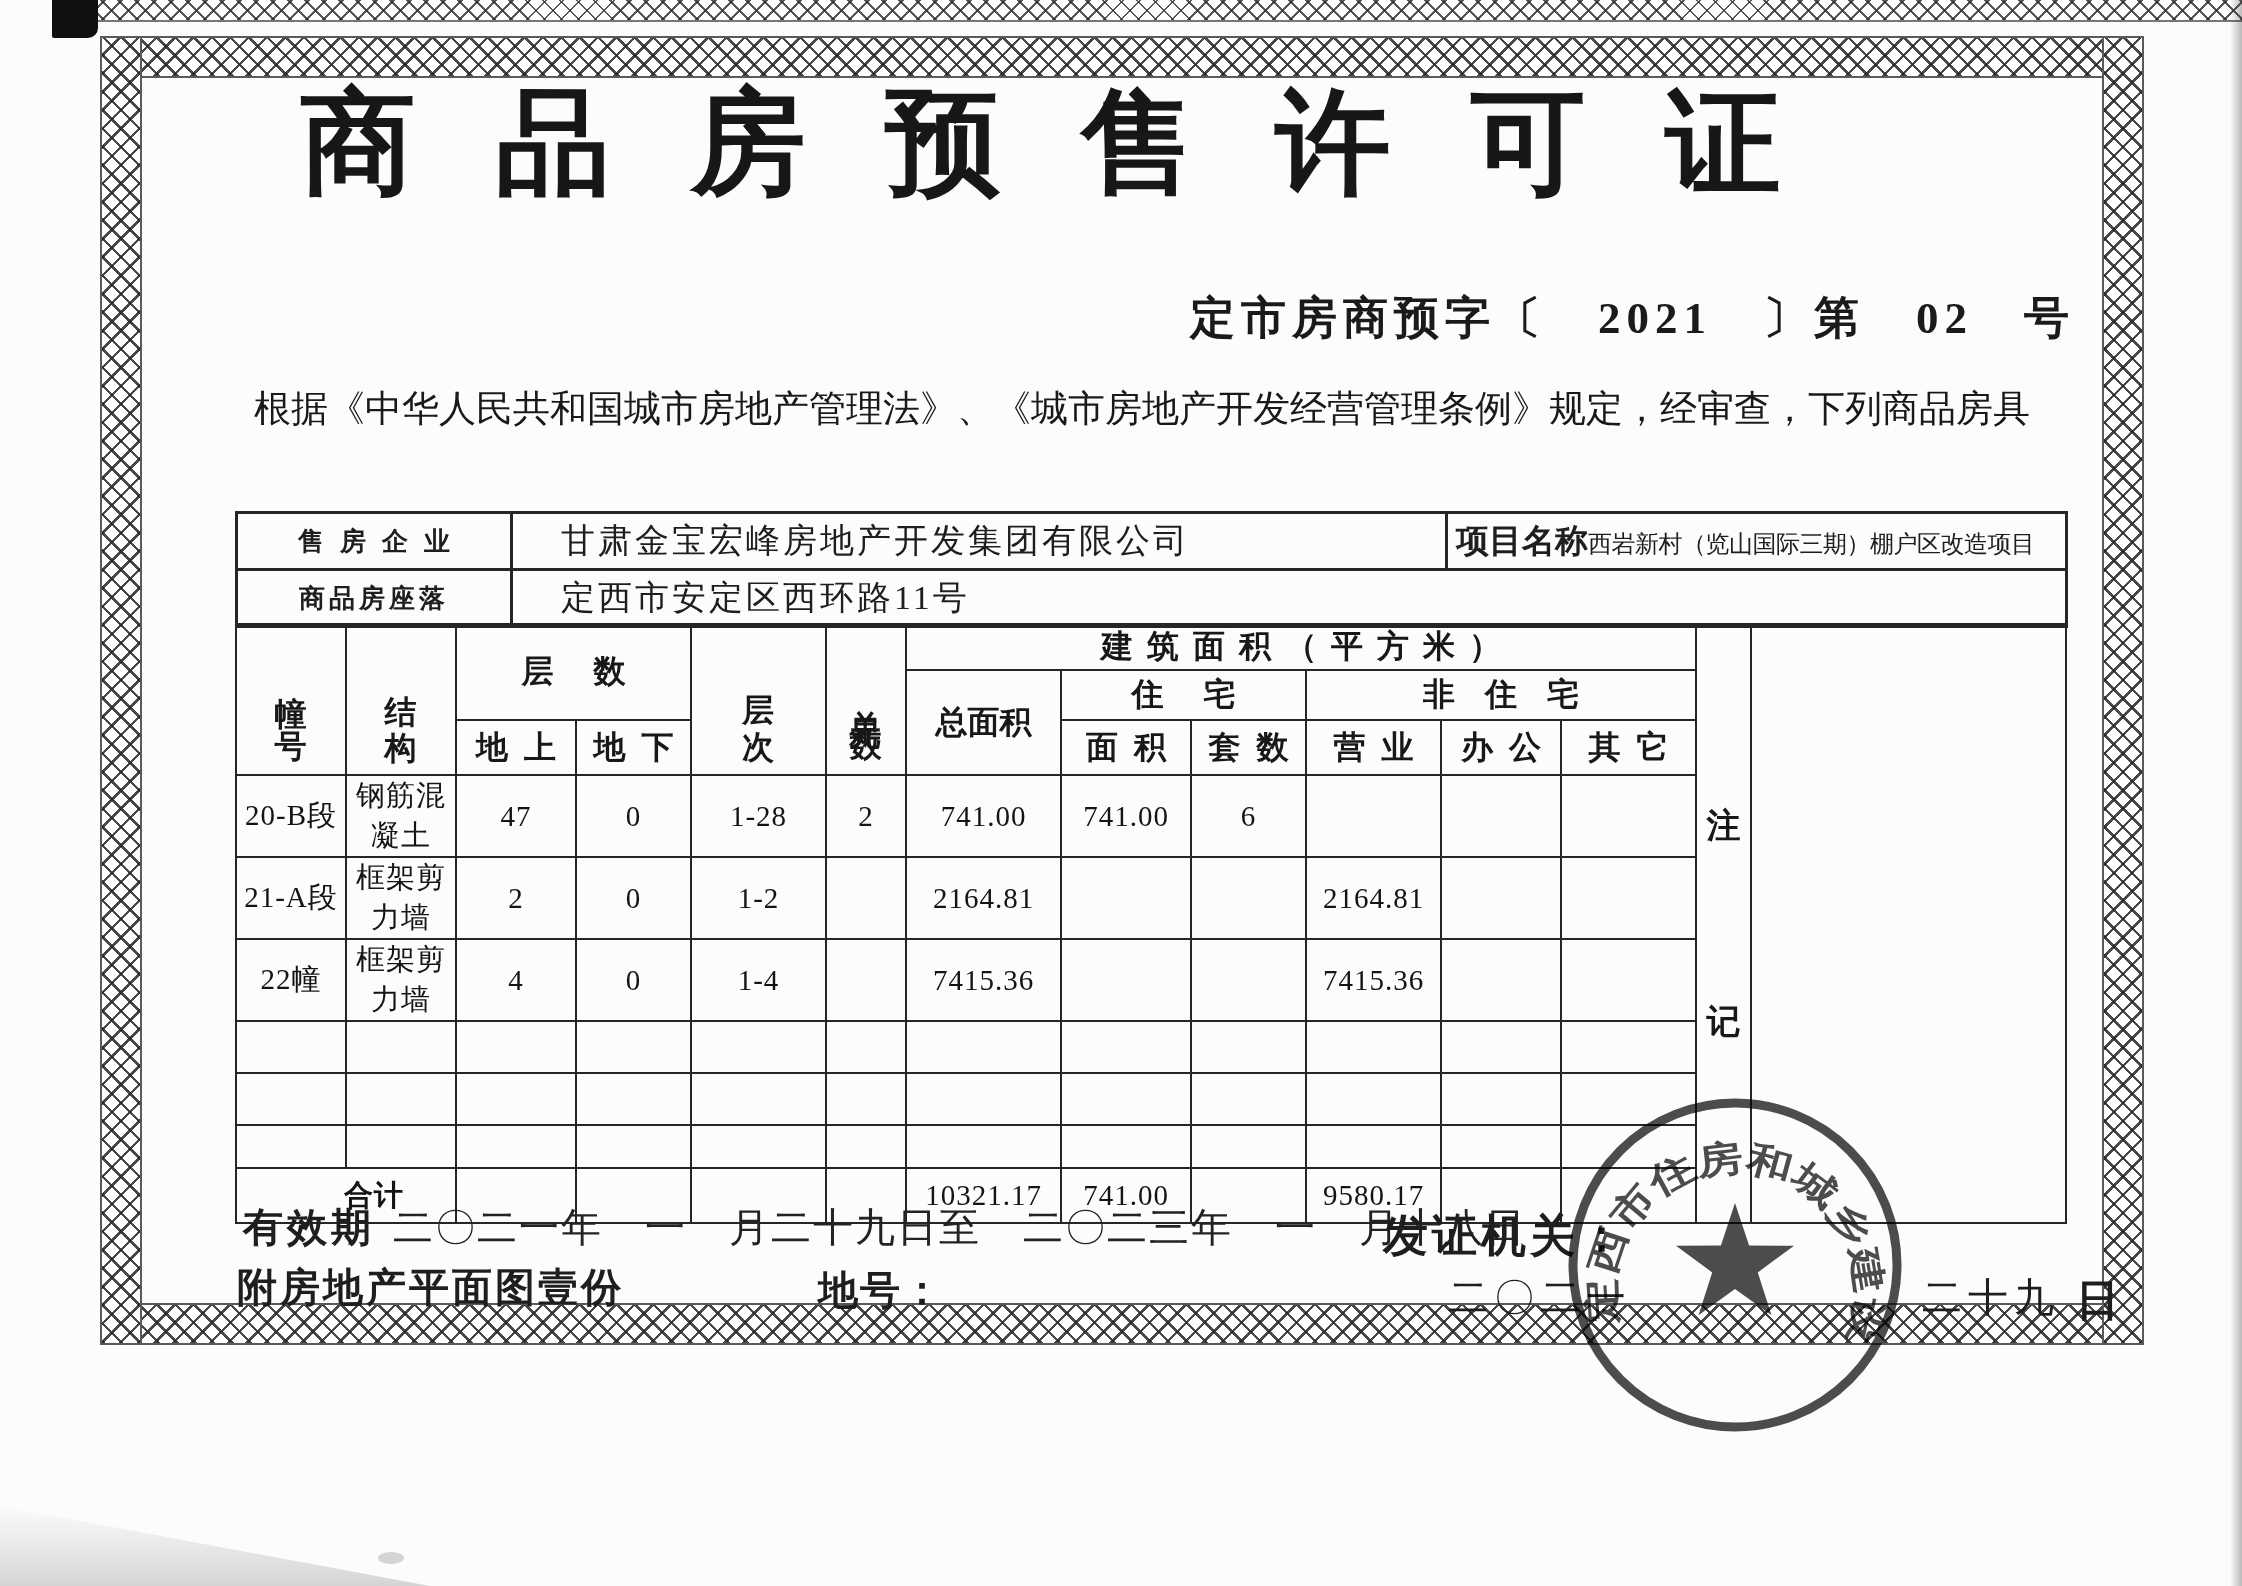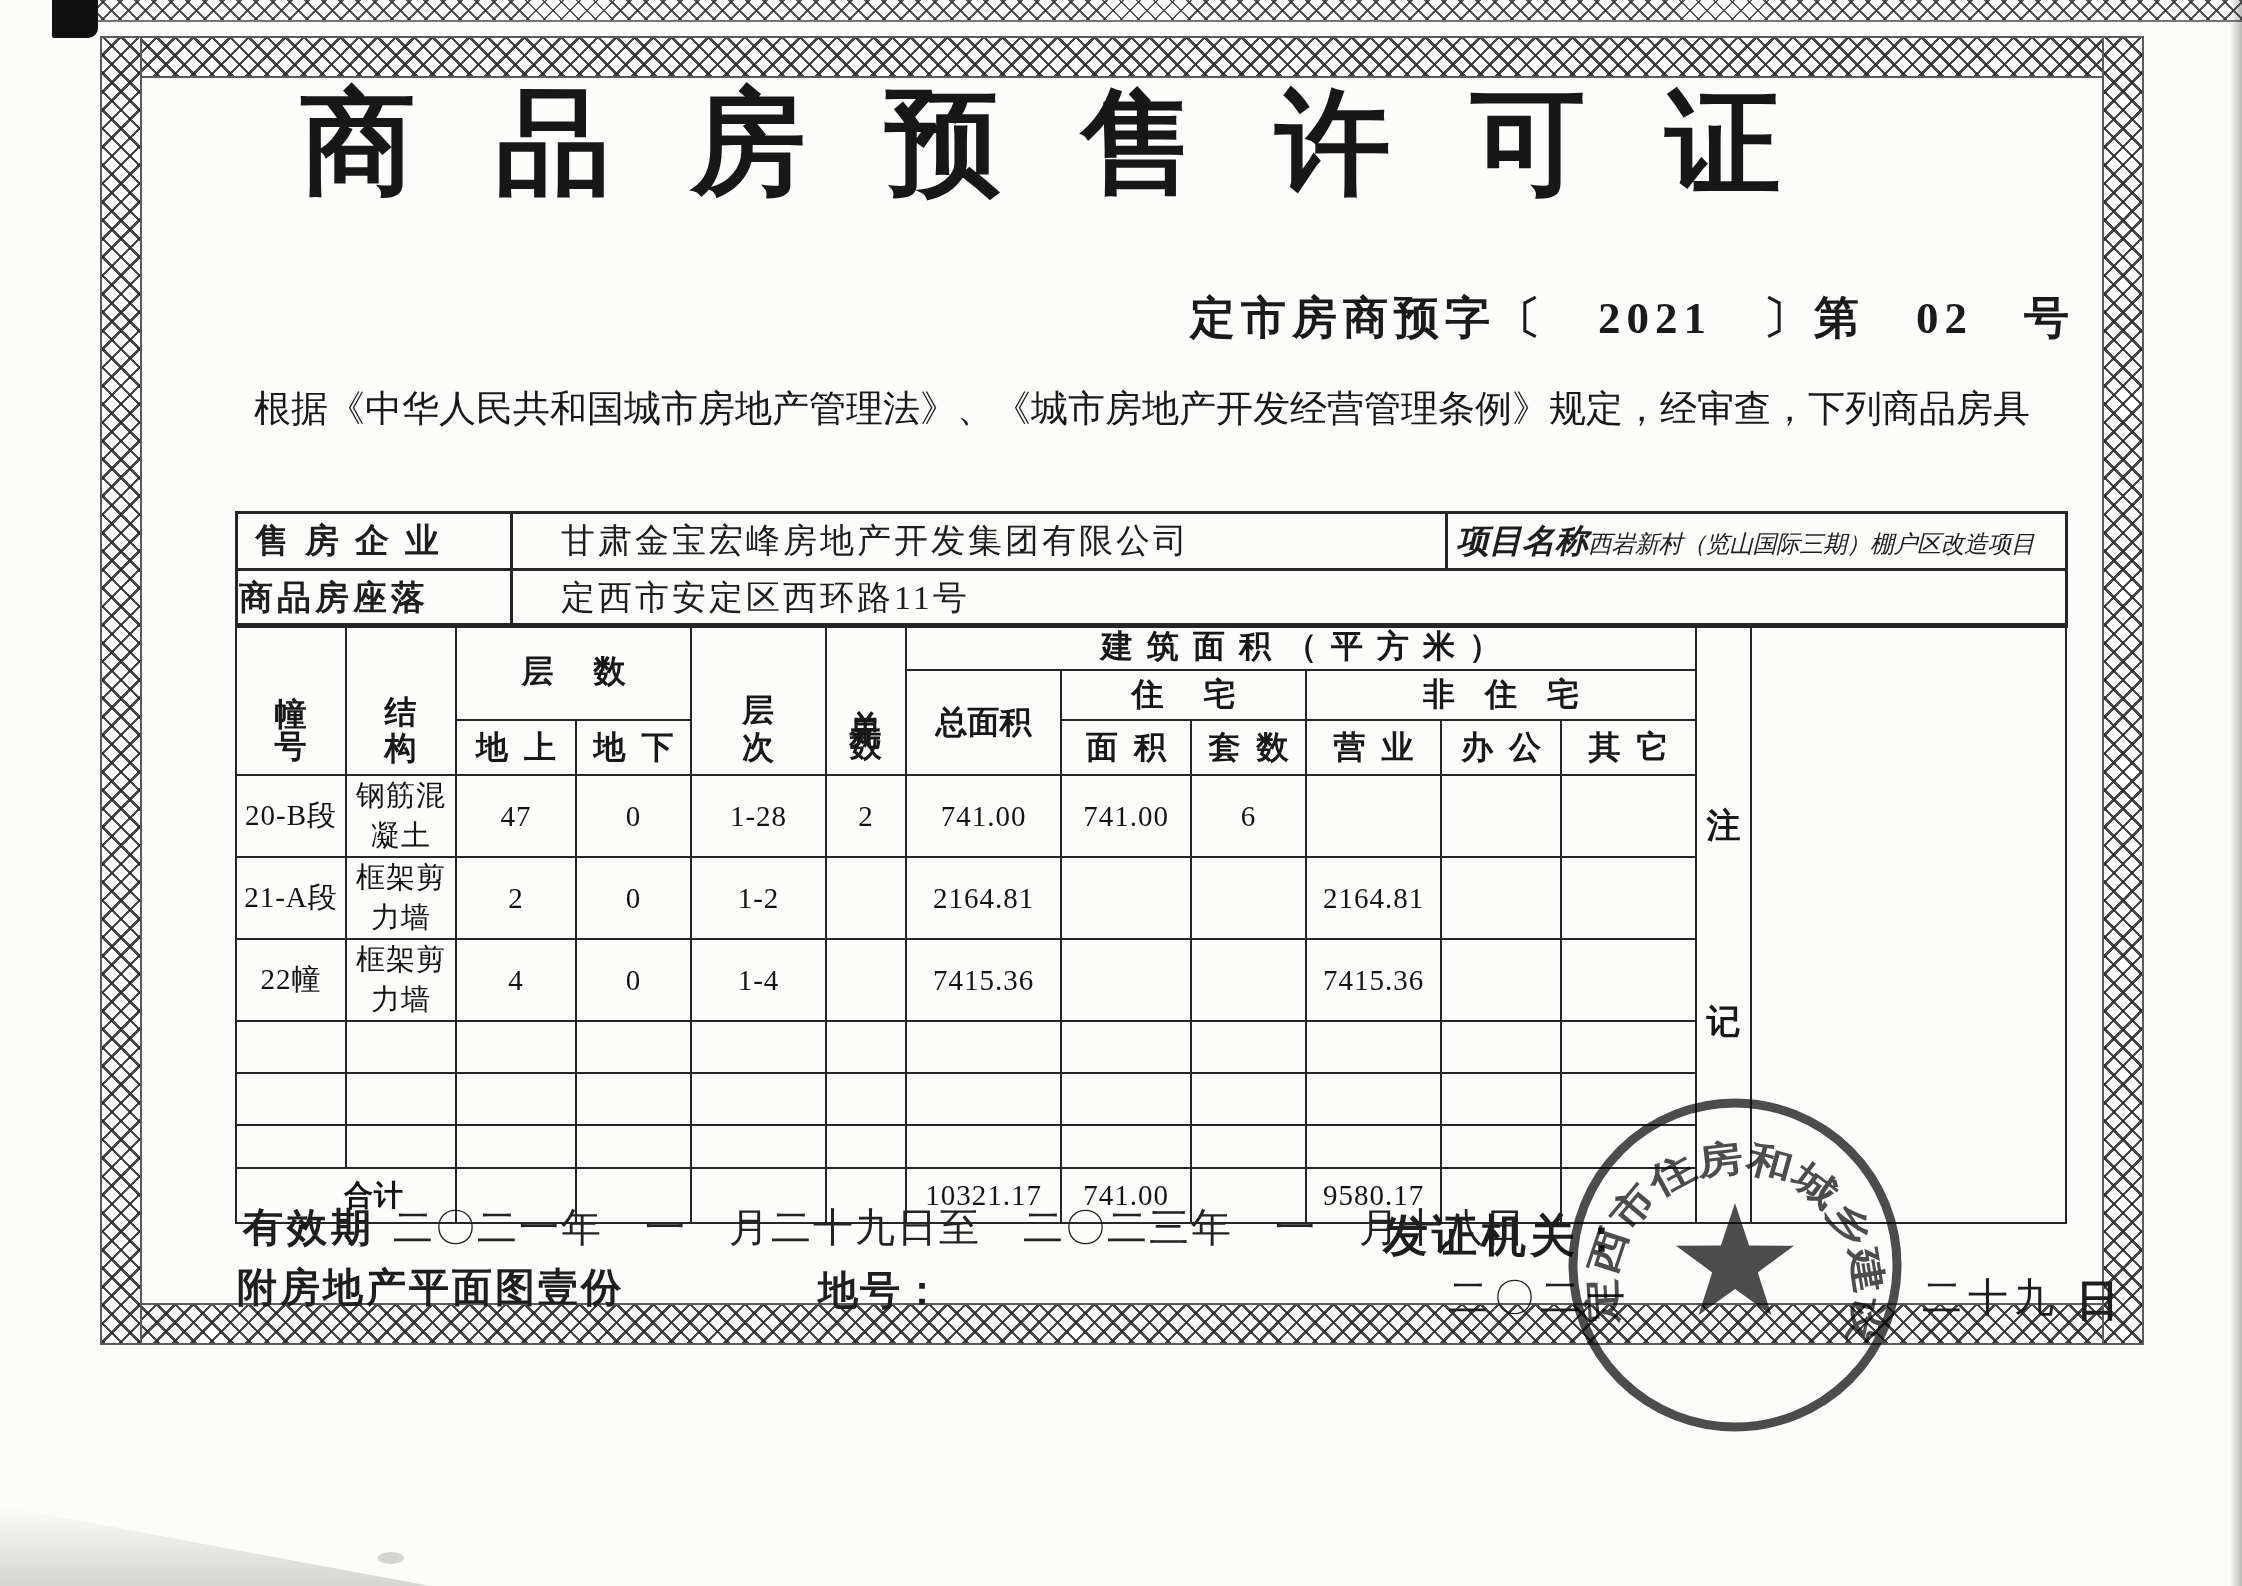--- a/index.html
+++ b/index.html
@@ -38,25 +38,25 @@
     transform:translateX(-78px);white-space:nowrap;color:#171717;}
   .permit-no{position:absolute;right:167px;top:288px;font-size:45px;font-weight:700;
     letter-spacing:6px;white-space:nowrap;color:#1a1a1a;}
   .intro{position:absolute;left:168px;top:372px;color:#191919;}
   .intro .l1{display:block;font-size:37px;text-indent:86px;white-space:nowrap;line-height:74px;}
   .intro .l2{display:block;font-size:40px;white-space:nowrap;line-height:74px;}
   
   table{border-collapse:collapse;table-layout:fixed;}
   .info-table{position:absolute;left:235px;top:511px;width:1830px;}
   .info-table td{border:3px solid #262626;height:52px;vertical-align:middle;overflow:visible;}
-  .info-table .lbl{font-weight:700;font-size:34px;text-align:left;}
+  .info-table .lbl{font-weight:700;font-size:26px;text-align:center;}
   .info-table .ls1{letter-spacing:16px;text-indent:16px;}
   .info-table .ls2{letter-spacing:4px;}
   .info-table .val{font-size:34px;padding-left:48px;letter-spacing:3px;white-space:nowrap;}
-  .proj{white-space:nowrap;padding-left:8px;font-style:italic;}
+  .proj{white-space:nowrap;padding-left:8px;}
   .proj .plabel{font-weight:700;font-size:33px;}
   .proj .pvalue{font-size:24px;letter-spacing:-0.5px;}
   .main-table{position:absolute;left:235px;top:623px;width:1830px;}
   .main-table th,.main-table td{border:2.5px solid #262626;padding:0;vertical-align:middle;text-align:center;overflow:hidden;}
   .main-table th{font-weight:700;font-size:32px;color:#181818;}
   .hr1{height:45px;} .hr2{height:50px;} .hr3{height:55px;}
   .dr{height:60px;} .er1{height:52px;} .er2{height:52px;} .er3{height:43px;} .tr-total{height:55px;}
   .main-table td{font-size:29px;letter-spacing:1px;color:#141414;}
   .sp14{letter-spacing:14px;text-indent:14px;}
   .sp40{letter-spacing:40px;text-indent:40px;}

